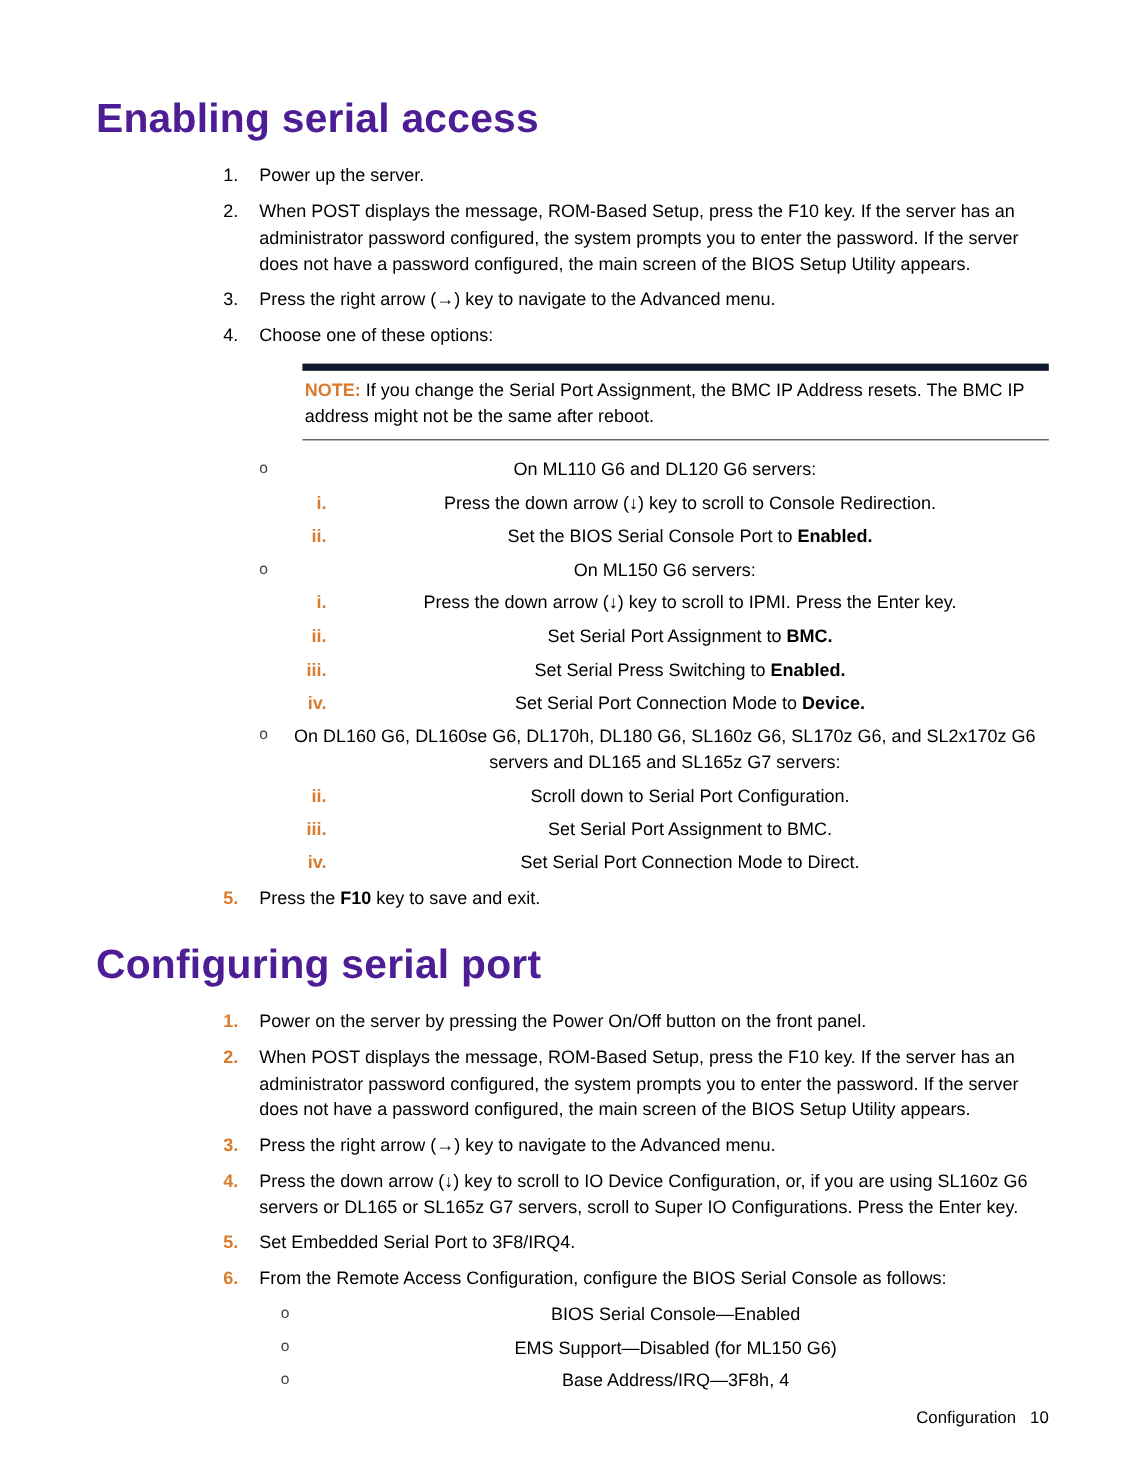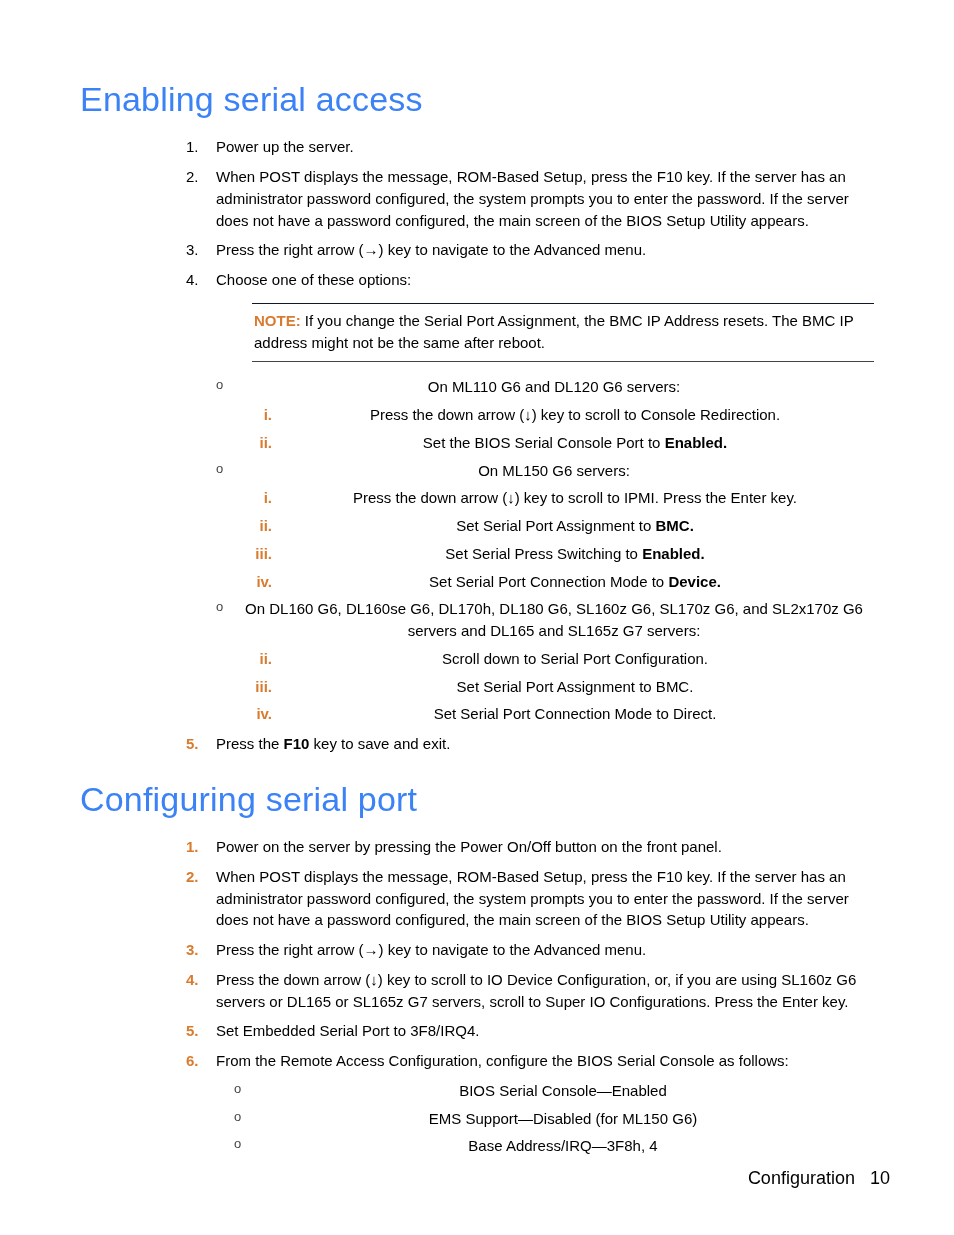--- a/index.html
+++ b/index.html
@@ -8,55 +8,55 @@
     height: 1235px;
     background: #fff;
     font-family: "Segoe UI", "Helvetica Neue", Arial, sans-serif;
     font-size: 15px;
     color: #000;
     position: relative;
     padding: 75px 80px 0 80px;
     line-height: 1.45;
   }
   .h1 {
-    color: #3b82f6;
+    color: #4c1d95;
     font-size: 34px;
-    font-weight: 400;
+    font-weight: 700;
     margin-bottom: 12px;
     letter-spacing: 0.2px;
   }
   .h1.second { margin-top: 20px; }
   .ol-num { padding-left: 118px; }
   .ol-num > li { list-style: none; position: relative; margin-bottom: 8px; padding-left: 18px; }
   .ol-num > li::before {
     content: attr(data-marker);
     position: absolute;
     left: -12px;
     top: 0;
   }
   .ol-num.orange > li::before { color: #d97b2e; font-weight: 600; }
   .note-box {
     margin: 12px 0 14px 36px;
-    border-top: 1px solid #0f172a;
+    border-top: 6px solid #0f172a;
     border-bottom: 1px solid #444;
     padding: 6px 2px 8px 2px;
   }
   .note-label { color: #d97b2e; font-weight: 600; }
   .ul-circle { padding-left: 0; margin-top: 4px; }
   .ul-circle > li { list-style: none; position: relative; padding-left: 18px; margin-bottom: 6px; text-align: center; }
   .ul-circle > li::before { content: "o"; position: absolute; left: 0; top: 0; font-size: 13px; color: #444; }
   .ol-roman { padding-left: 30px; margin-top: 6px; }
   .ol-roman > li { list-style: none; position: relative; padding-left: 12px; margin-bottom: 6px; }
   .ol-roman > li::before { content: attr(data-marker); position: absolute; left: -22px; top: 0; color: #d97b2e; font-weight: 600; width: 30px; text-align: right; }
   .bold { font-weight: 700; }
   .footer {
     position: absolute;
     bottom: 44px;
-    right: 64px;
-    font-size: 18px;
+    right: 80px;
+    font-size: 14px;
   }
 </style>
 </head>
 <body>
 
 <div class="h1">Enabling serial access</div>
 
 <ol class="ol-num">
   <li data-marker="1."><span>Power up the server.</span></li>
   <li data-marker="2."><span>When POST displays the message, ROM-Based Setup, press the F10 key. If the server has an administrator password configured, the system prompts you to enter the password. If the server does not have a password configured, the main screen of the BIOS Setup Utility appears.</span></li>

